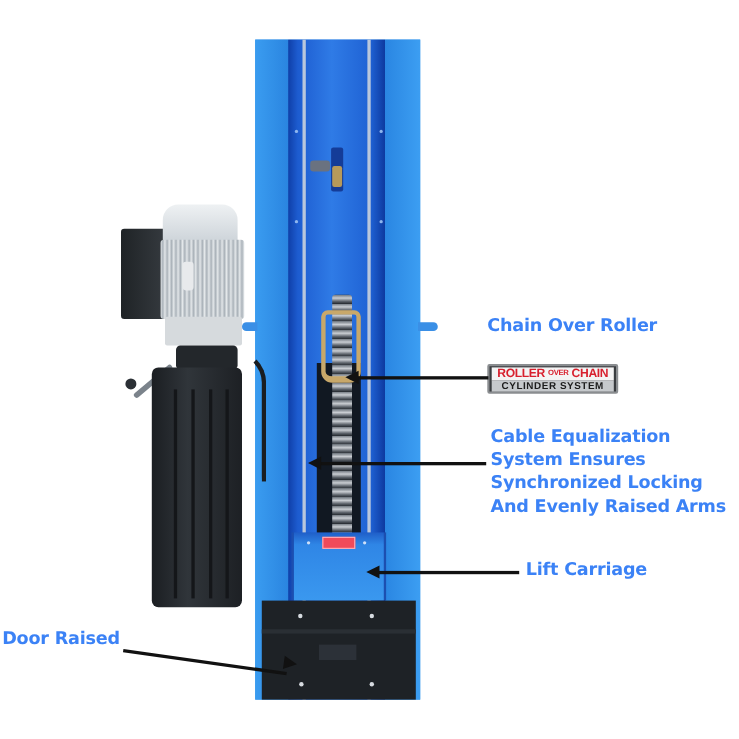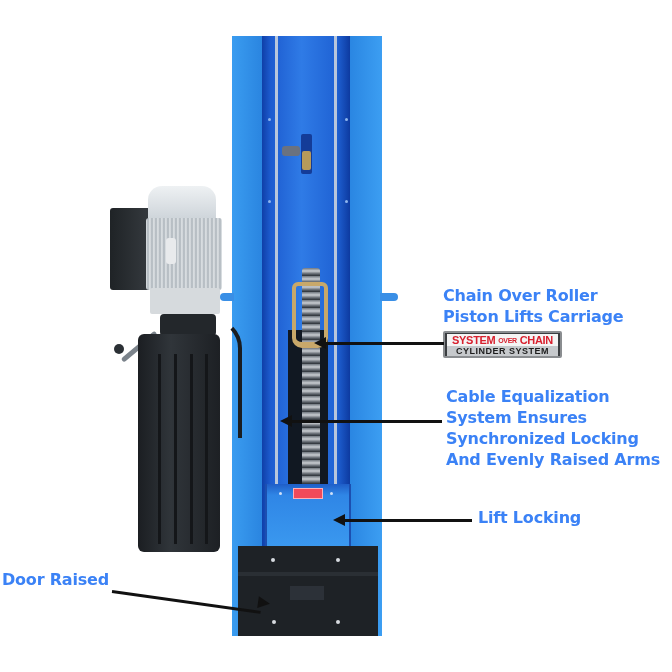--- a/index.html
+++ b/index.html
@@ -105,41 +105,40 @@
   <div class="abs tank-neck"></div>
   <div class="abs tank"></div>
   <div class="abs tank-rib" style="left:158px;"></div>
   <div class="abs tank-rib" style="left:174px;"></div>
   <div class="abs tank-rib" style="left:190px;"></div>
   <div class="abs tank-rib" style="left:205px;"></div>
 </div>
 
 <div class="abs label" style="left:443px;top:285px;">
   <div>Chain Over Roller</div>
-  <div>Piston Lifts Carriage</div>
 </div>
 <div class="abs badge">
   <div class="badge-top">
-    <span>SYSTEM</span>
+    <span>ROLLER</span>
     <span class="small">OVER</span>
     <span>CHAIN</span>
   </div>
   <div class="badge-bottom">CYLINDER SYSTEM</div>
 </div>
 <div class="abs arrow-line" style="left:318px;top:342px;width:126px;"></div>
 <div class="abs arrow-head" style="left:314px;top:337px;"></div>
 
 <div class="abs label" style="left:446px;top:386px;line-height:21px;">
   <div>Cable Equalization</div>
   <div>System Ensures</div>
   <div>Synchronized Locking</div>
   <div>And Evenly Raised Arms</div>
 </div>
 <div class="abs arrow-line" style="left:286px;top:420px;width:156px;"></div>
 <div class="abs arrow-head" style="left:280px;top:415px;"></div>
 
-<div class="abs label" style="left:478px;top:507px;">Lift Locking</div>
+<div class="abs label" style="left:478px;top:507px;">Lift Carriage</div>
 <div class="abs arrow-line" style="left:342px;top:519px;width:130px;"></div>
 <div class="abs arrow-head" style="left:333px;top:514px;"></div>
 
 <div class="abs label" style="left:2px;top:569px;">Door Raised</div>
 <div class="abs arrow-line" style="left:112px;top:590px;width:150px;transform:rotate(8deg);transform-origin:left center;"></div>
 <div class="abs arrow-head" style="left:258px;top:597px;transform:rotate(188deg);border-right-color:#111;"></div>
 
 </body></html>

